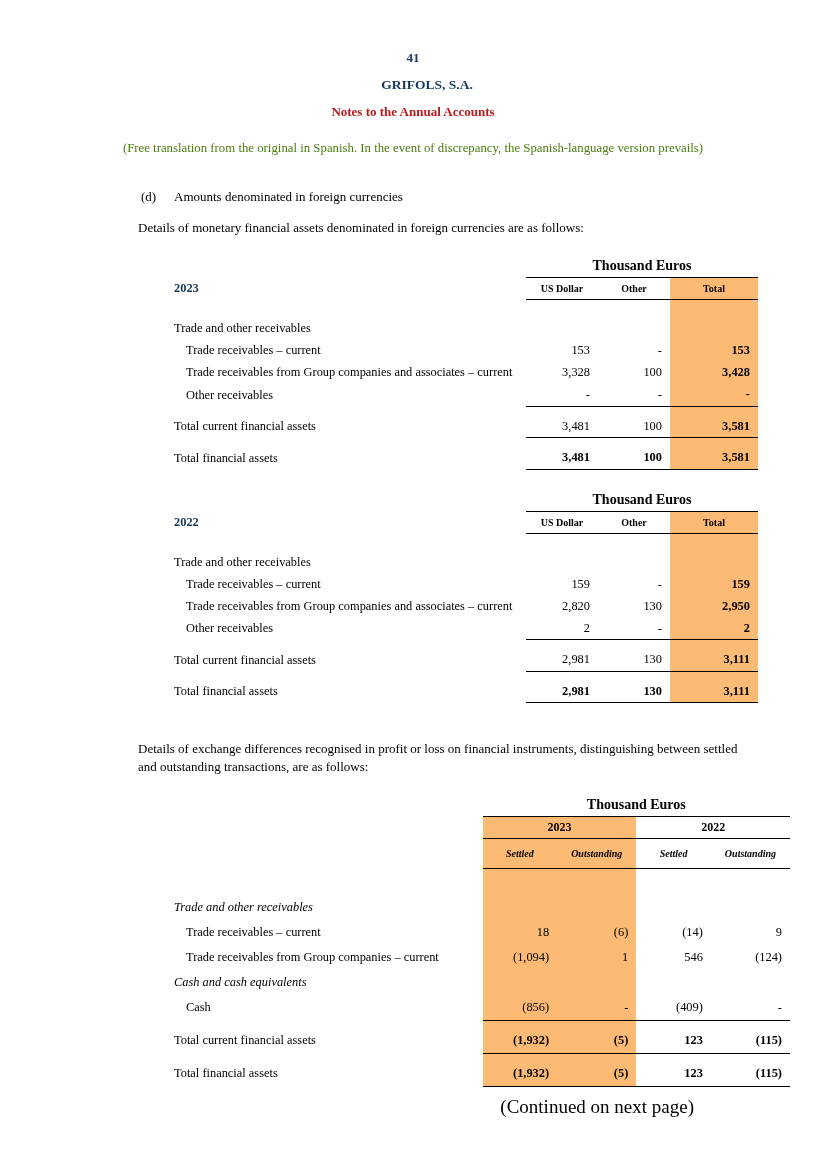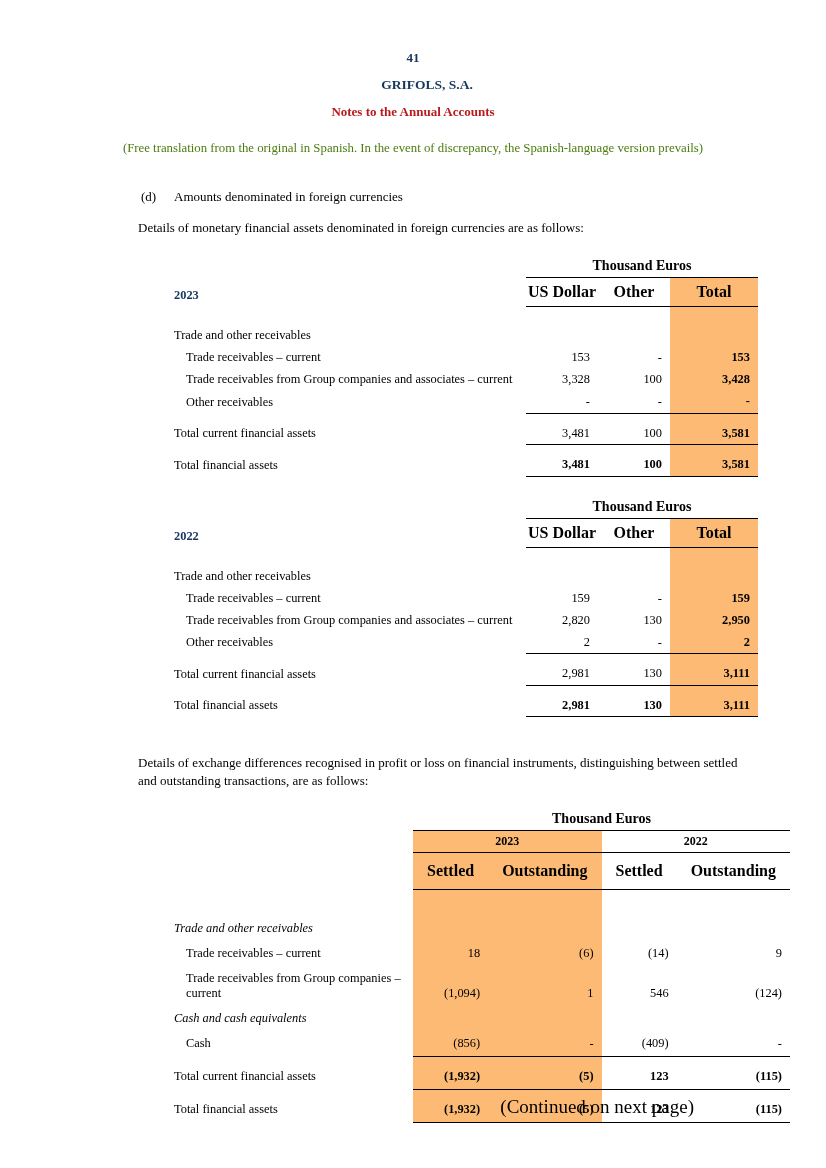--- a/index.html
+++ b/index.html
@@ -19,33 +19,33 @@
   .para { margin:15px 0 0 102px; font-size:13px; }
   .para.exchange { width:612px; margin-top:37px; line-height:1.35; }
 
   table.fin { border-collapse:collapse; margin:20px 0 0 138px; font-size:12.4px; table-layout:fixed; }
   table.fin td { vertical-align:bottom; }
   .fin .lab { padding:3.5px 4px 3.5px 0; }
   .fin .ind { padding-left:12px; }
   .fin .num { text-align:right; padding:3.5px 8px 3.5px 2px; }
   .fin .shade { background:#fdba74; }
   .fin .units { text-align:center; font-weight:bold; font-size:14px; border-bottom:1px solid #000; padding:2px 0 3px 0;margin-top:12px; }
-  .fin .colhead { text-align:center; font-weight:bold; font-size:16px; border-bottom:1px solid #000; padding:5px 1px; vertical-align:middle; }
+  .fin .colhead { text-align:center; font-weight:bold; font-size:10px; border-bottom:1px solid #000; padding:5px 1px; vertical-align:middle; }
   .fin .year { font-weight:bold; color:#17365d; }
   .fin tr.spacer td { height:18px; padding:0; }
   .fin tr.rule td.num { border-bottom:1px solid #000; }
   .fin tr.gap td { padding-top:12px; }
   .fin tr.boldrow td.num { font-weight:bold; }
   .t12 td.num.shade { font-weight:bold; }
   .t2 { margin-top:23px; }
   .t3 { margin-top:18px; }
   .t3 .lab, .t3 .num { padding-top:5px; padding-bottom:5px; }
   .t3 tr.spacer td { height:26px; }
   .t3 .grouphead { text-align:center; font-weight:bold; font-size:12px; border-bottom:1px solid #000; padding:3px 0; }
-  .t3 .colhead { padding:9px 14px; }
+  .t3 .colhead { padding:9px 14px;font-style:italic; }
   .ital { font-style:italic; }
   .continued { position:absolute; right:96px; bottom:50px; font-size:19px; }
 </style>
 </head>
 <body>
 
 <div class="page">
 
   <div class="page-number">41</div>
   <div class="company">GRIFOLS, S.A.</div>

